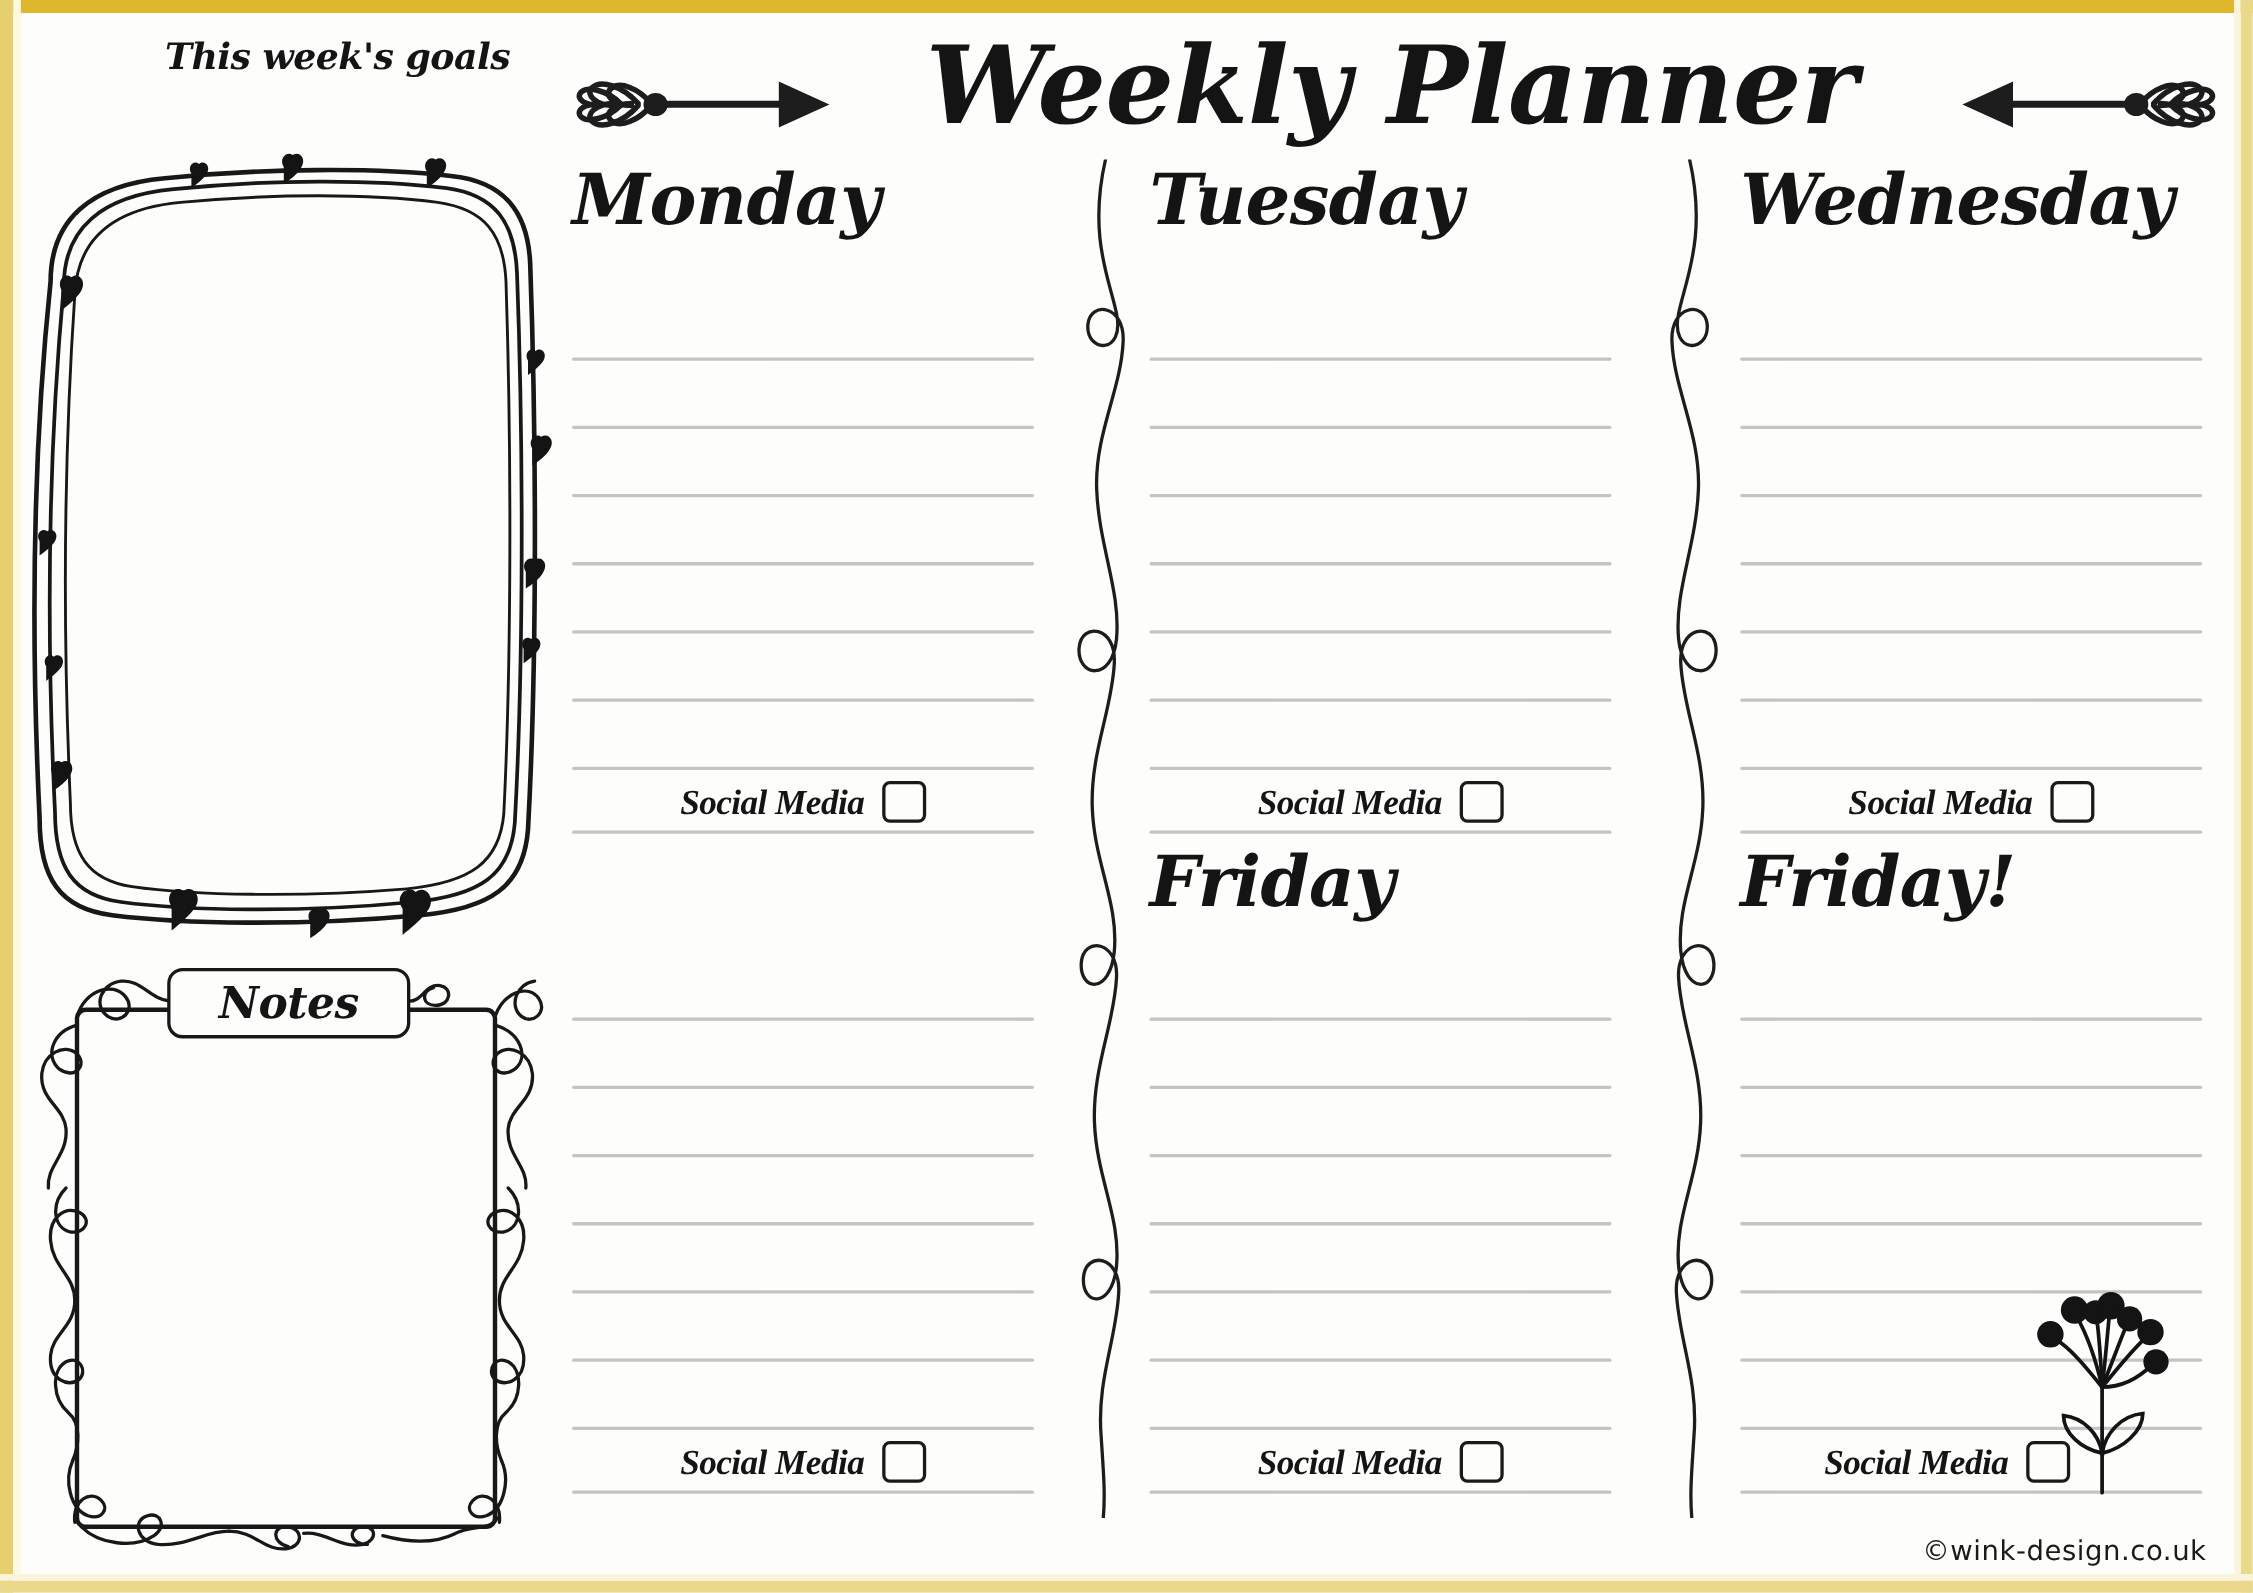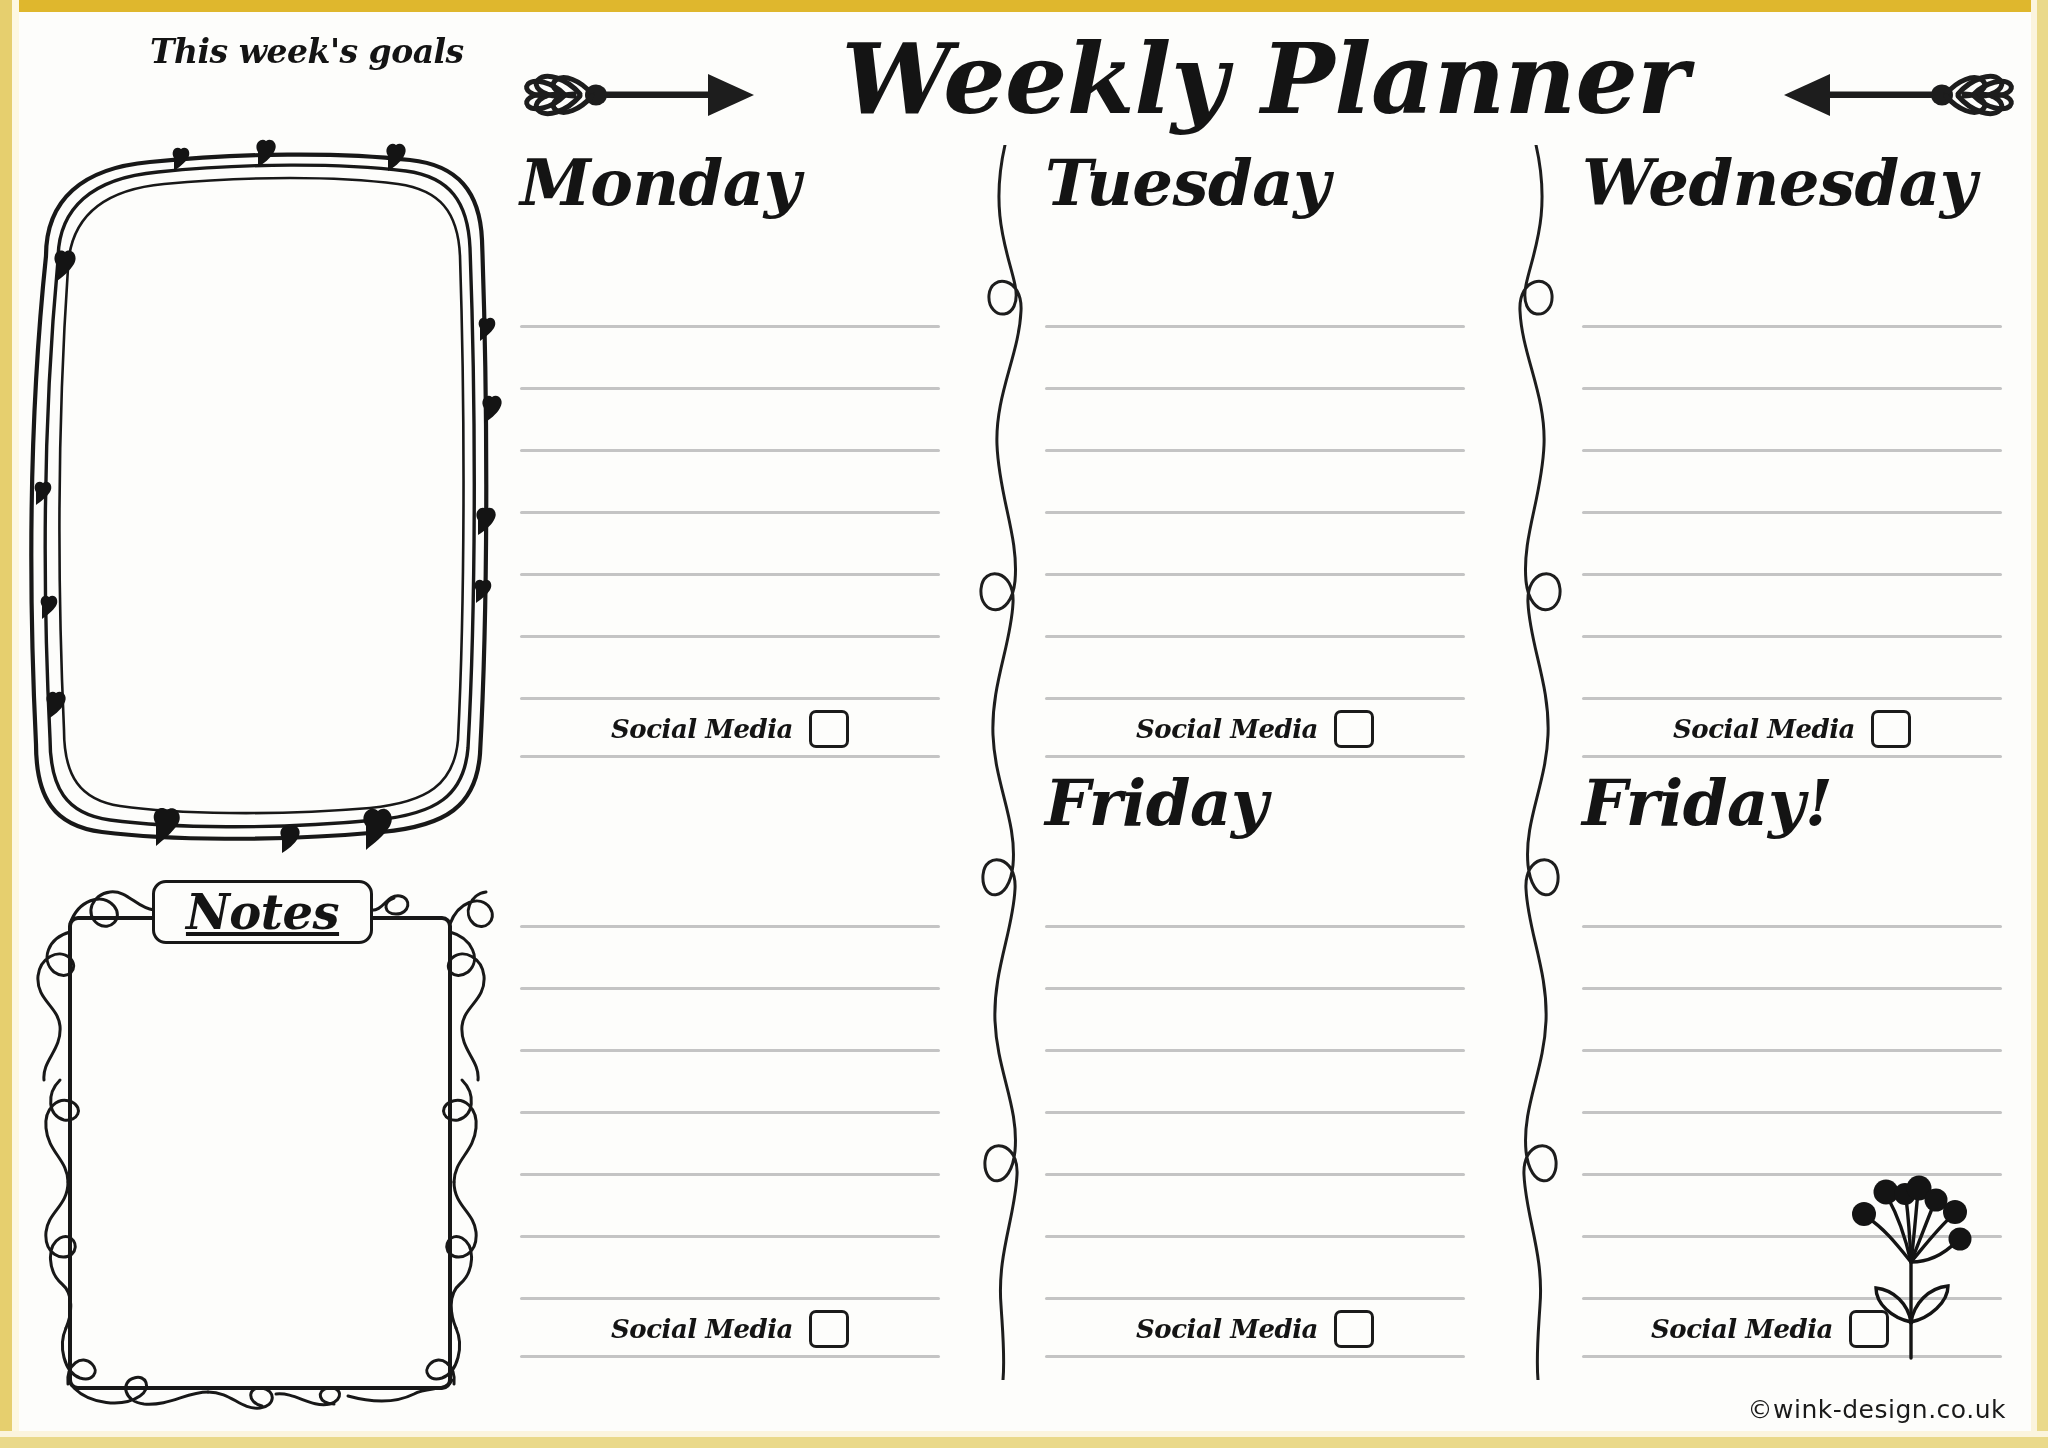--- a/index.html
+++ b/index.html
@@ -53,37 +53,37 @@
 
   
   .goals-box{position:absolute;left:10px;top:108px;width:500px;height:760px;}
   
   .notes-box{position:absolute;left:18px;top:880px;width:490px;height:540px;}
   .notes-tag{
     position:absolute;left:152px;top:880px;width:215px;height:58px;
     border:3.5px solid #181818;border-radius:14px;background:#fdfdfb;
     display:flex;align-items:center;justify-content:center;z-index:4;
   }
-  .notes-tag span{font-size:48px;line-height:44px;text-decoration:underline;}
+  .notes-tag span{font-size:40px;line-height:44px;}
 
   
   .grid{position:absolute;left:520px;top:150px;width:1500px;height:1240px;}
   .daycell{position:absolute;}
   .day-title{
     position:absolute;left:0;top:0;width:100%;text-align:left;
     font-size:64px;line-height:66px;white-space:nowrap;
   }
   .lines{position:absolute;left:0;width:100%;}
   .rule{width:100%;height:3px;background:#c4c4c4;border-radius:2px;}
   .rule-sp{height:59px;}
   .social-row{
     position:absolute;left:0;width:100%;
     display:flex;align-items:center;justify-content:center;gap:16px;
   }
-  .social-label{font-size:26px;line-height:36px;white-space:nowrap;}
+  .social-label{font-size:32px;line-height:36px;white-space:nowrap;font-family:Liberation Serif, serif;}
   .cbox{
     width:40px;height:38px;border:3.5px solid #1a1a1a;border-radius:7px;background:#fdfdfb;
     box-sizing:border-box;flex:0 0 auto;
   }
   .divider{position:absolute;top:0;}
 
   .credit{
     position:absolute;right:42px;bottom:24px;
     font-family:"DejaVu Sans", sans-serif;font-size:25px;letter-spacing:0.5px;color:#1a1a1a;
     white-space:nowrap;

